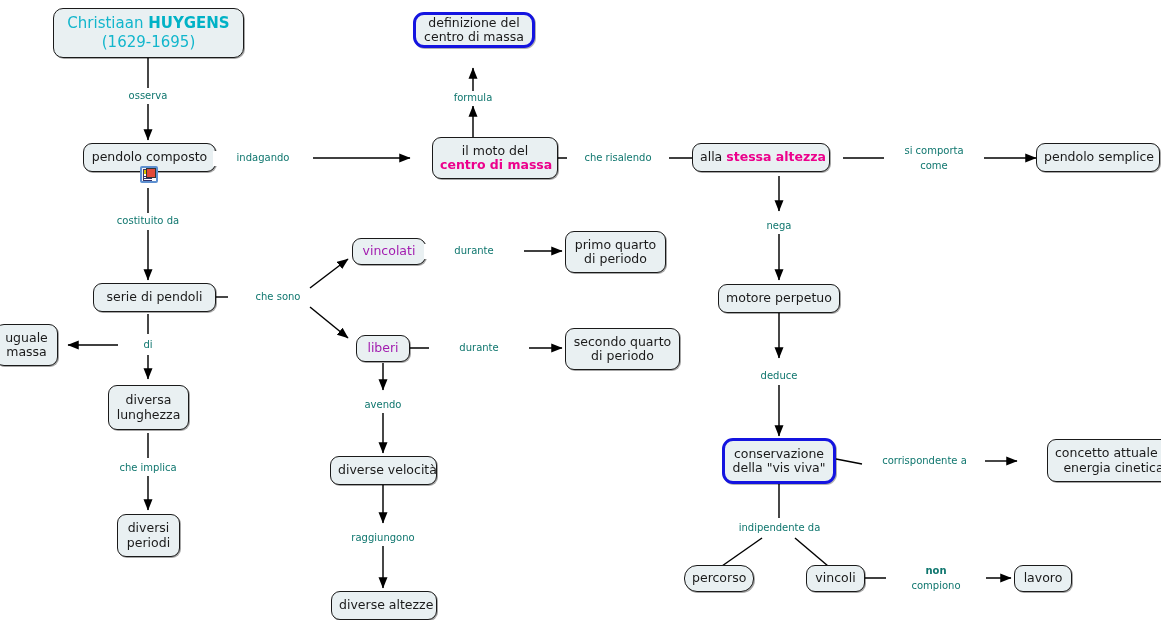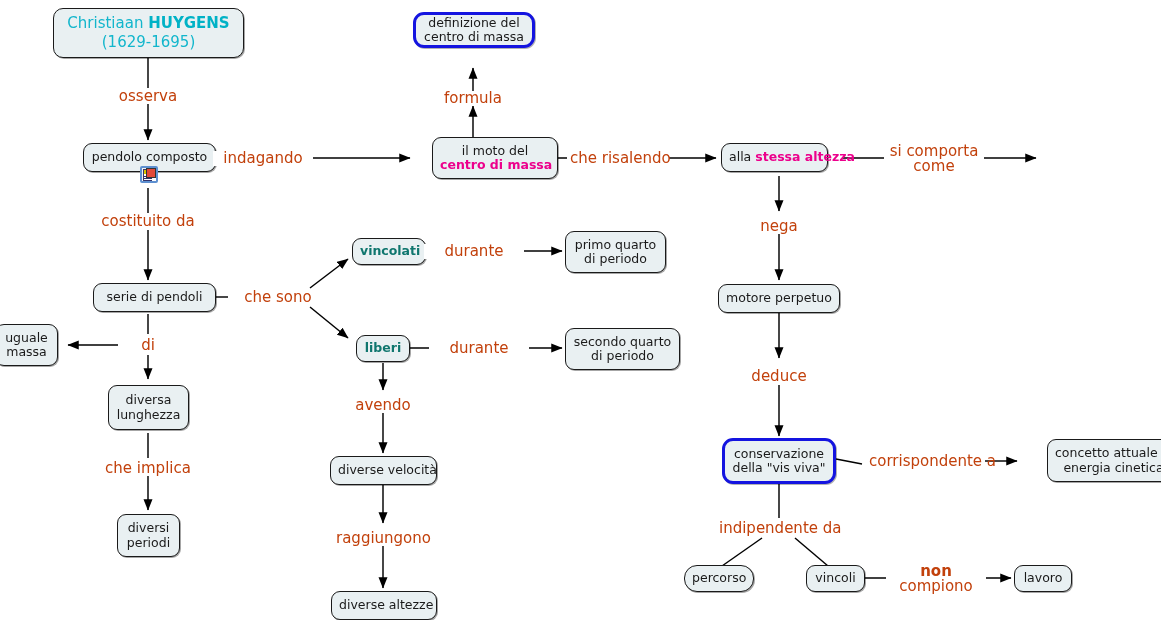--- a/index.html
+++ b/index.html
@@ -59,29 +59,29 @@
   .node.root {
     color: #12b6cc;
     font-size: 15px;
     line-height: 19px;
     border-radius: 10px;
   }
   .node.root b { color: #00b2c6; font-weight: bold; }
 
   
   .pink { color: #ec008c; font-weight: bold; }
-  .green { color: #0f766e; font-weight: bold; }
+  .green { color: #a21caf; font-weight: normal; }
 
   
   .label {
     position: absolute;
     box-sizing: border-box;
     text-align: center;
-    color: #c2410c;
-    font-size: 15px;
+    color: #0f766e;
+    font-size: 10px;
     line-height: 14.5px;
     background: #ffffff;
     white-space: nowrap;
     padding: 0 3px;
   }
   .label b { font-weight: bold; }
 
   
   .res-icon {
     position: absolute;
@@ -227,26 +227,29 @@
     </span>
   </div>
 
   <div class="node" style="left:411px; top:137px; width:126px; height:42px;margin-left:21px;">
     <span class="txt">
       <span>il moto del</span><br>
       <span class="pink">centro di massa</span>
     </span>
   </div>
 
-  <div class="node" style="left:721px; top:143px; width:107px; height:29px;">
+  <div class="node" style="left:692px; top:143px; width:138px; height:29px;">
     <span class="txt">
       <span>alla </span><span class="pink">stessa altezza</span>
     </span>
   </div>
 
+  <div class="node" style="left:1036px; top:143px; width:124px; height:29px;">
+    <span class="txt">pendolo semplice</span>
+  </div>
 
   <div class="node" style="left:93px; top:283px; width:123px; height:29px;">
     <span class="txt">serie di pendoli</span>
   </div>
 
   <div class="node" style="left:352px; top:238px; width:74px; height:27px;">
     <span class="txt green">vincolati</span>
   </div>
 
   <div class="node" style="left:356px; top:335px; width:54px; height:27px;">

